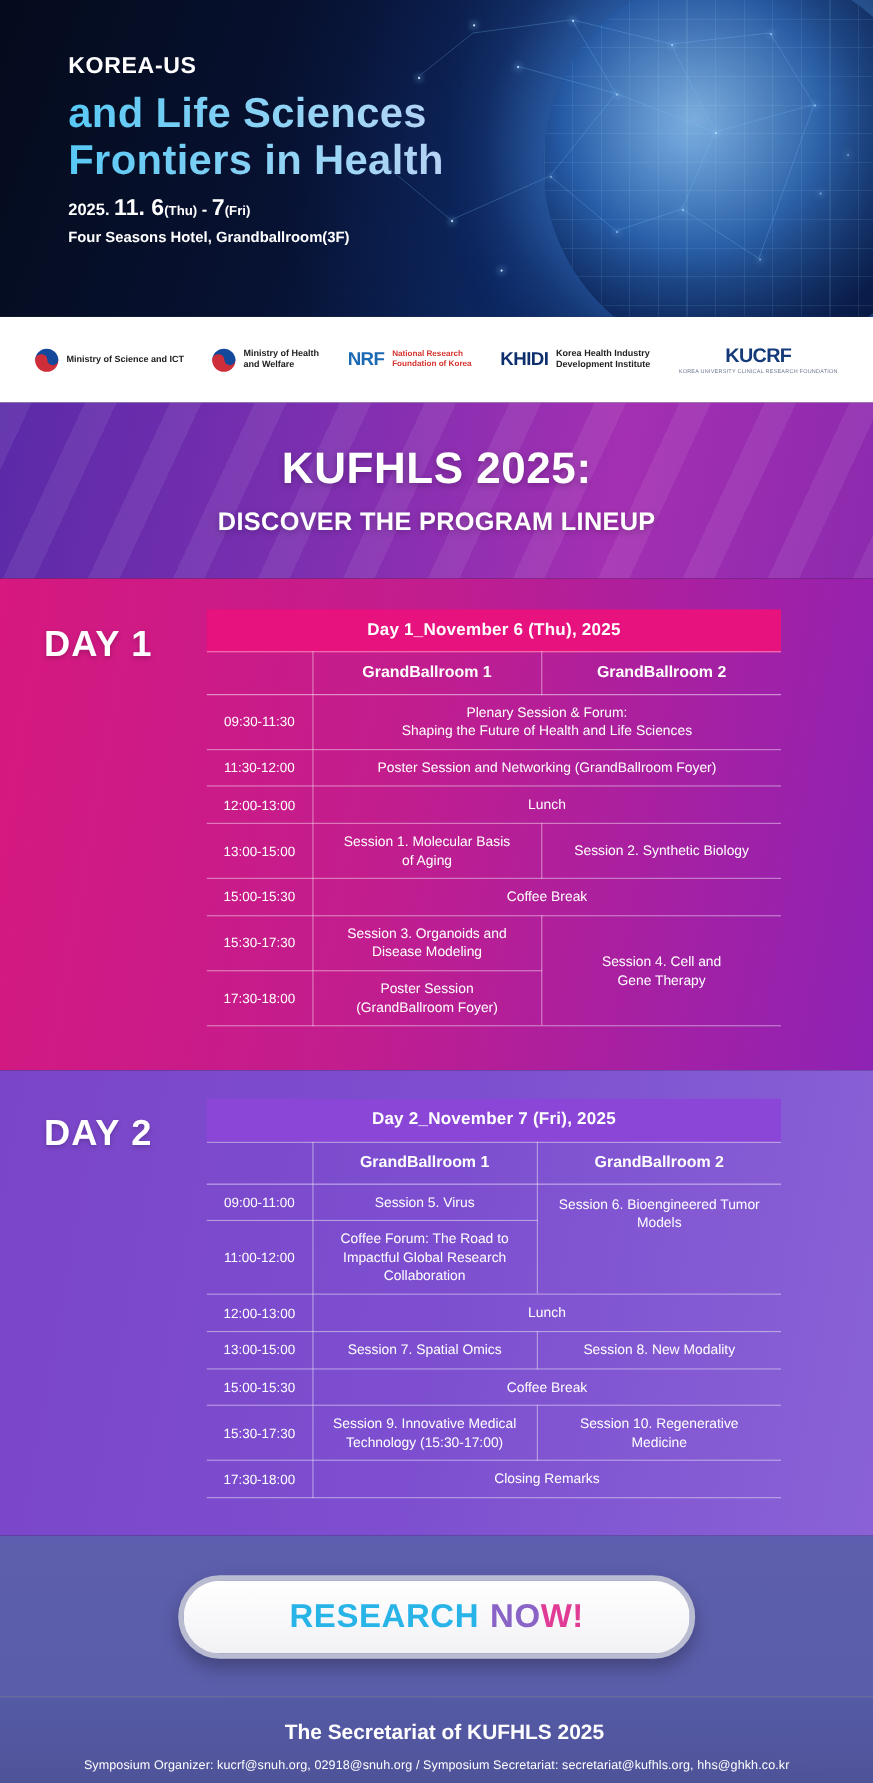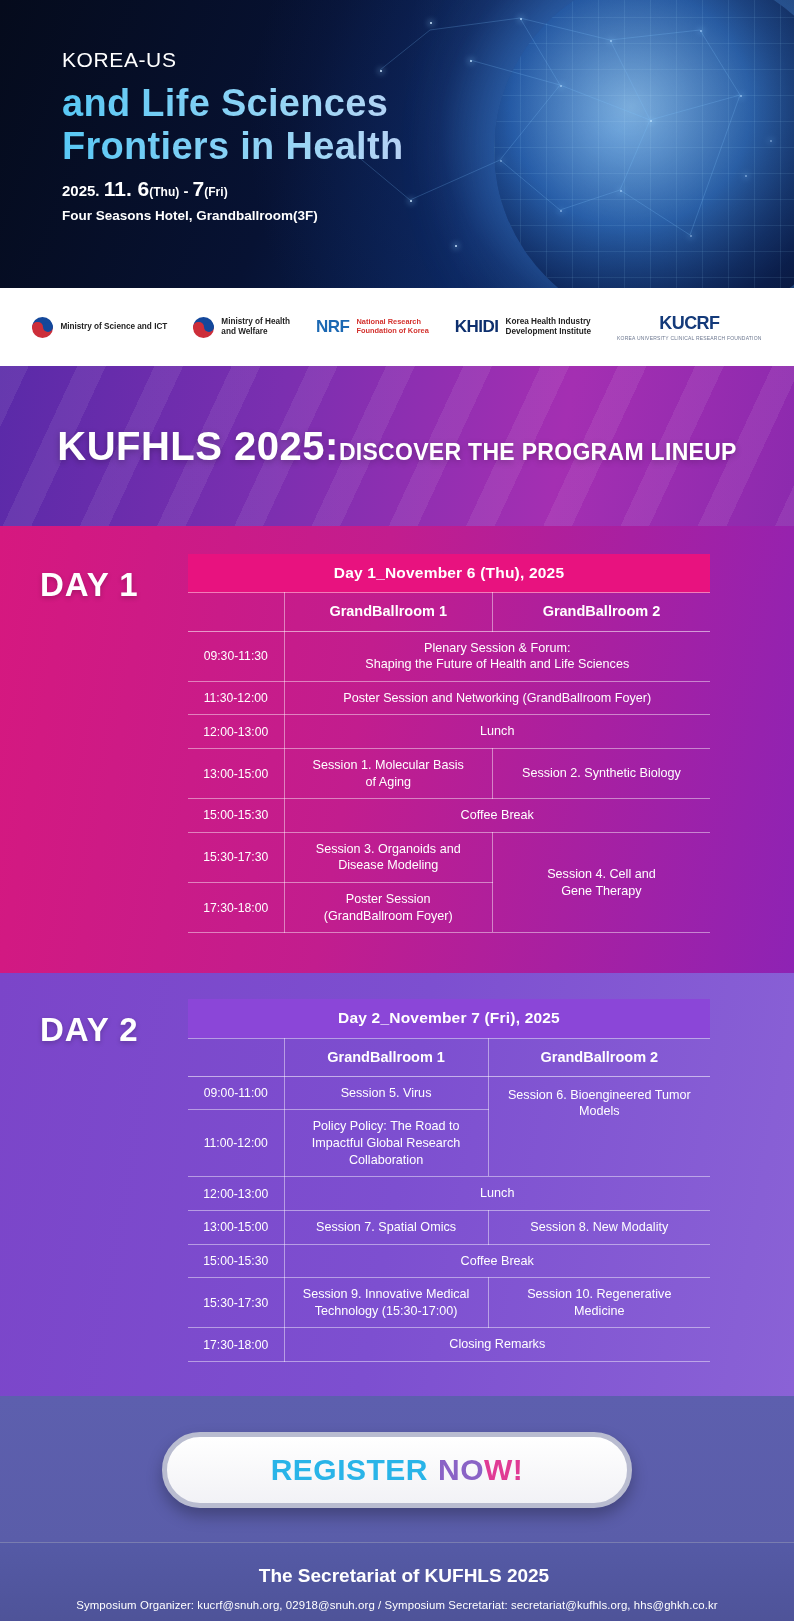--- a/index.html
+++ b/index.html
@@ -46,21 +46,21 @@
     mix-blend-mode: screen;
   }
   .stars { position:absolute; inset:0; }
   .stars i {
     position:absolute; width:2px; height:2px; border-radius:50%;
     background:#cfe8ff; box-shadow:0 0 6px 1px rgba(150,210,255,0.9);
   }
   .netlines { position:absolute; inset:0; opacity:.55; }
   .hero-text { position: relative; padding: 48px 0 0 62px; }
   .hero-sup {
-    color: #ffffff; font-weight: 400; font-size: 21px; letter-spacing: .6px;
+    color: #ffffff; font-weight: 700; font-size: 21px; letter-spacing: .6px;
   }
   .hero-title {
     margin-top: 10px;
     font-size: 38px; line-height: 1.12; font-weight: 700;
     background: linear-gradient(92deg, #58c8f5 0%, #9fd6f5 35%, #e7c9f2 70%, #f7b8d8 100%);
     -webkit-background-clip: text; background-clip: text; color: transparent;
     letter-spacing: .3px;
   }
   .hero-date { margin-top: 10px; color:#ffffff; font-size: 15px; font-weight:700; }
   .hero-date .big { font-size: 21px; }
@@ -87,21 +87,21 @@
   .nrf { font-size: 17px; font-weight:800; color:#1b68b3; letter-spacing:-0.5px; }
   .nrf-sub { font-size:7.4px; color:#d4332f; font-weight:700; line-height:1.2; white-space:pre-line;}
   .khidi { font-size: 17px; font-weight:800; color:#0d2f6e; letter-spacing:-0.5px; }
   .kucrf { font-size: 18px; font-weight:800; color:#143a7a; letter-spacing:-0.6px; }
   .kucrf-sub { font-size:5px; color:#6d7890; letter-spacing:.2px; }
 
   
   .banner {
     height: 160px; position:relative; overflow:hidden;
     background: linear-gradient(100deg, #5a2aa8 0%, #7b2fb0 35%, #a42fb2 70%, #8c2aae 100%);
-    display:flex; align-items:center; justify-content:center;
+    display:flex; flex-direction:column; align-items:center; justify-content:center;
   }
   .banner::before {
     content:""; position:absolute; inset:0;
     background: repeating-linear-gradient(115deg, rgba(255,255,255,0.07) 0 26px, rgba(255,255,255,0) 26px 70px);
   }
   .banner h1 {
     position:relative; color:#fff; font-size: 40px; font-weight:800; letter-spacing:.5px;
     text-shadow: 0 2px 6px rgba(0,0,0,.25);
   }
   .banner h2 {
@@ -332,21 +332,21 @@
             <td class="room">GrandBallroom 2</td>
           </tr>
           <tr>
             <td class="time">09:00-11:00</td>
             <td class="sep">Session 5. Virus</td>
             <td rowspan="2" style="white-space:pre-line;vertical-align:top;padding-top:10px">Session 6. Bioengineered Tumor
 Models</td>
           </tr>
           <tr>
             <td class="time">11:00-12:00</td>
-            <td class="sep" style="white-space:pre-line">Policy Policy: The Road to
+            <td class="sep" style="white-space:pre-line">Coffee Forum: The Road to
 Impactful Global Research
 Collaboration</td>
           </tr>
           <tr>
             <td class="time">12:00-13:00</td>
             <td colspan="2">Lunch</td>
           </tr>
           <tr>
             <td class="time">13:00-15:00</td>
             <td class="sep">Session 7. Spatial Omics</td>
@@ -368,21 +368,21 @@
             <td colspan="2">Closing Remarks</td>
           </tr>
         </tbody>
           </table>
       </div>
     </div>
   </div>
 
   <div class="register">
     <div class="regbtn">
-      <span class="reg-a">REGISTER</span>
+      <span class="reg-a">RESEARCH</span>
       <span style="width:10px"></span>
       <span class="reg-b">NO</span>
         <span class="reg-c">W!</span>
     </div>
   </div>
 
   <div class="footer">
     <h3>The Secretariat of KUFHLS 2025</h3>
     <p>Symposium Organizer: kucrf@snuh.org, 02918@snuh.org  /  Symposium Secretariat: secretariat@kufhls.org, hhs@ghkh.co.kr</p>
   </div>

